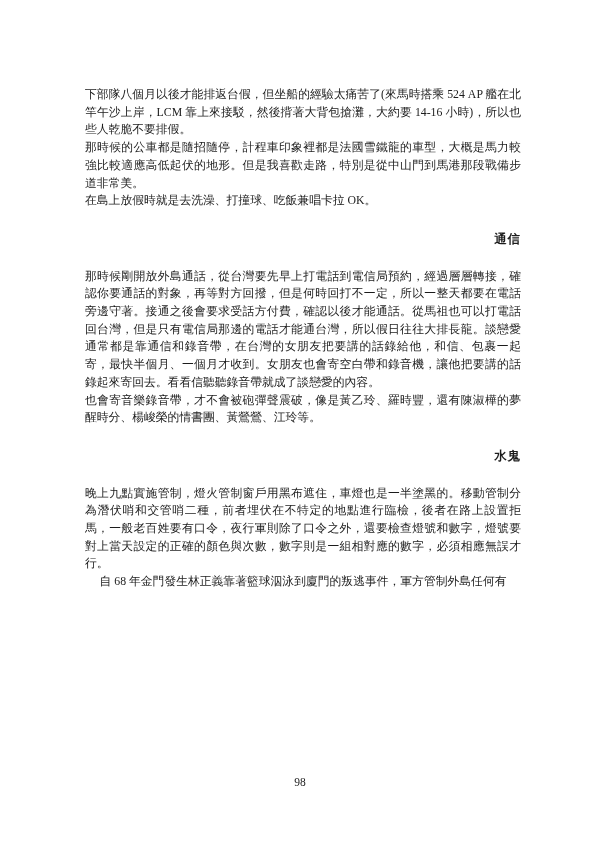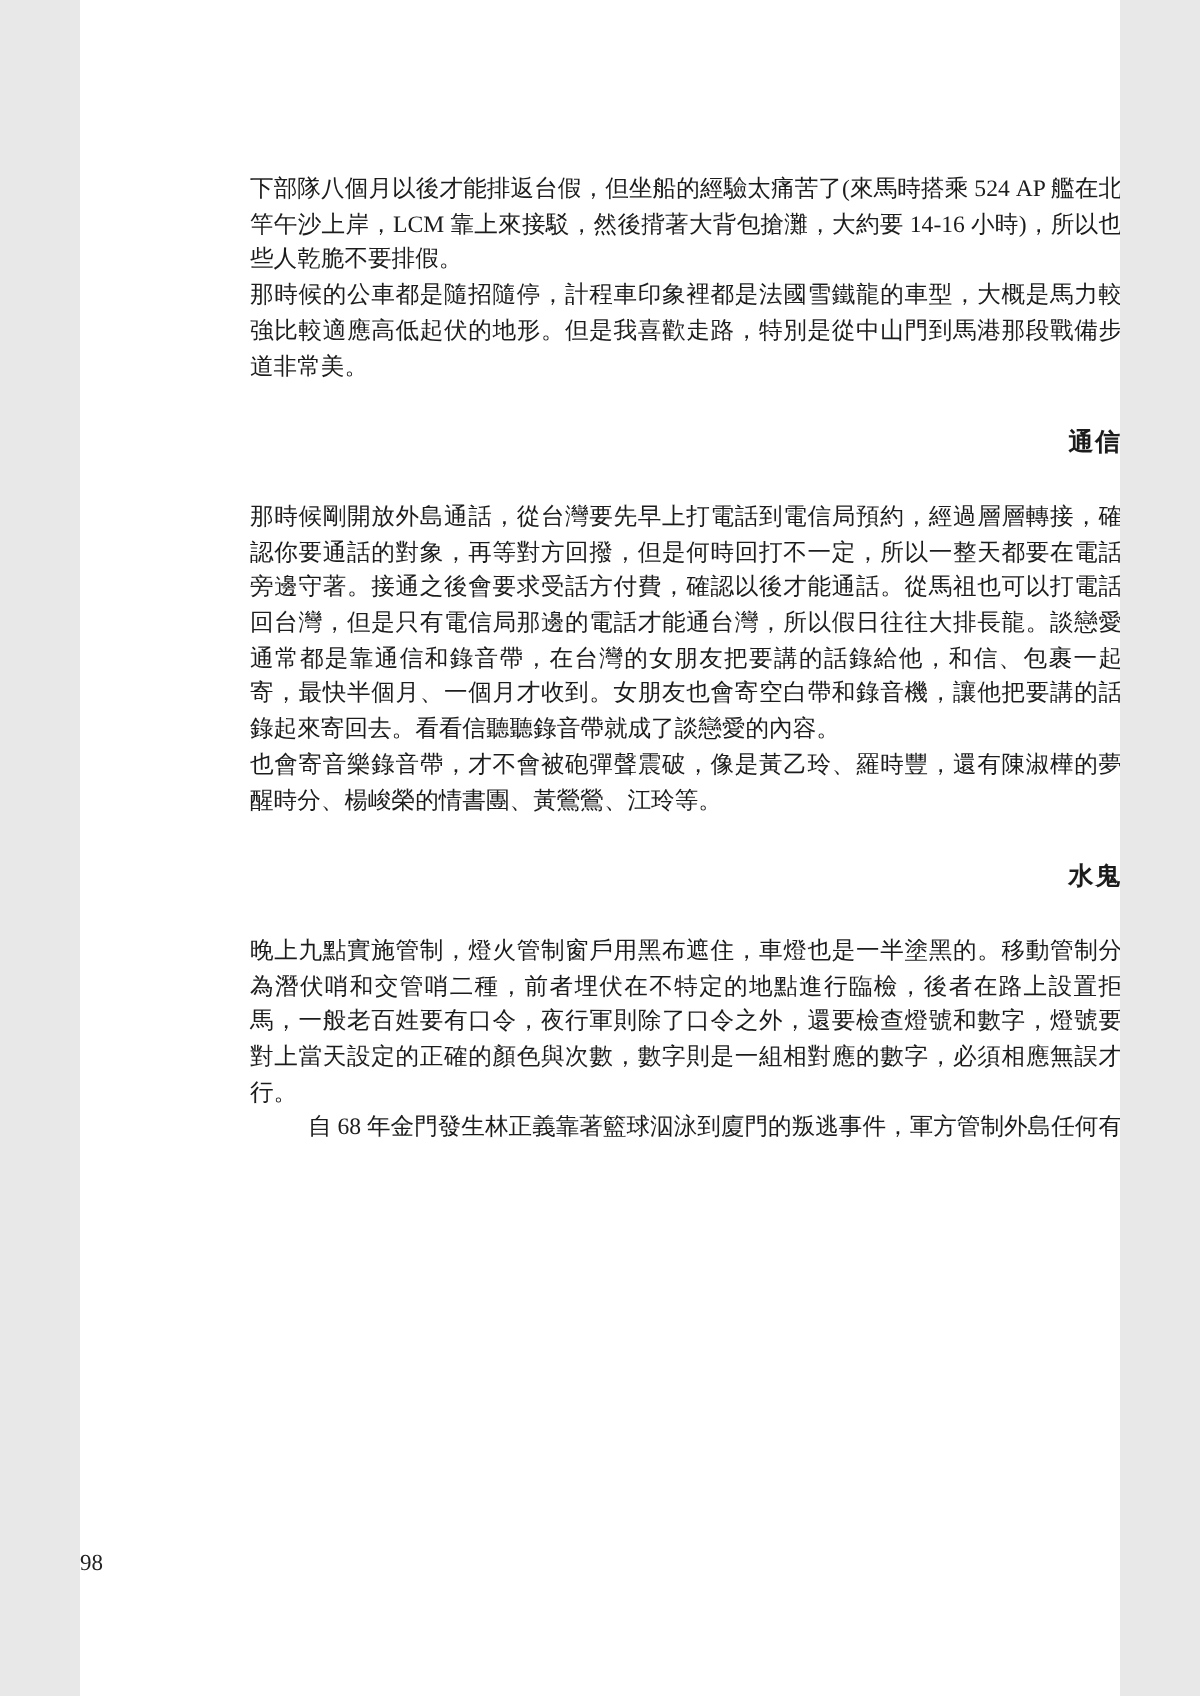--- a/index.html
+++ b/index.html
@@ -1,18 +1,18 @@
 <!DOCTYPE html>
 <html><head>
 <meta charset="utf-8">
 <style>
   html, body { margin: 0; padding: 0; background: #e8e8e8; }
   .page {
     position: relative;
-    width: 520px;
+    width: 600px;
     height: 848px;
     margin: 0 auto;
     background: #ffffff;
     overflow: hidden;
     font-family: "Liberation Serif", "DejaVu Serif", serif;
     color: #1c1c1c;
   }
   .content {
     position: absolute;
     left: 85px;
@@ -21,46 +21,47 @@
     font-size: 11.8px;
     line-height: 17.7px;
     text-align: justify;
     text-justify: inter-character;
     letter-spacing: 0;
   }
   .content p {
     margin: 0;
   }
   .content p.last-line {
-    text-align: right;
+    text-align: center;
   }
   .section-heading {
     font-size: 12.4px;
     font-weight: bold;
     margin: 21px 0 19px 0;
     text-align: right;
     letter-spacing: 1px;
   }
   .page-number {
     position: absolute;
     left: 0;
     right: 0;
     top: 776px;
-    text-align: left;
+    text-align: center;
     font-size: 11.5px;
     color: #222222;
   }
 </style>
 </head>
 <body>
 
 <div class="page">
   <div class="content">
     <p>下部隊八個月以後才能排返台假，但坐船的經驗太痛苦了(來馬時搭乘 524 AP 艦在北竿午沙上岸，LCM 靠上來接駁，然後揹著大背包搶灘，大約要 14-16 小時)，所以也些人乾脆不要排假。</p>
     <p>那時候的公車都是隨招隨停，計程車印象裡都是法國雪鐵龍的車型，大概是馬力較強比較適應高低起伏的地形。但是我喜歡走路，特別是從中山門到馬港那段戰備步道非常美。</p>
+    <p>在島上放假時就是去洗澡、打撞球、吃飯兼唱卡拉 OK。</p>
     <div class="section-heading">通信</div>
     <p>那時候剛開放外島通話，從台灣要先早上打電話到電信局預約，經過層層轉接，確認你要通話的對象，再等對方回撥，但是何時回打不一定，所以一整天都要在電話旁邊守著。接通之後會要求受話方付費，確認以後才能通話。從馬祖也可以打電話回台灣，但是只有電信局那邊的電話才能通台灣，所以假日往往大排長龍。談戀愛通常都是靠通信和錄音帶，在台灣的女朋友把要講的話錄給他，和信、包裹一起寄，最快半個月、一個月才收到。女朋友也會寄空白帶和錄音機，讓他把要講的話錄起來寄回去。看看信聽聽錄音帶就成了談戀愛的內容。</p>
     <p>也會寄音樂錄音帶，才不會被砲彈聲震破，像是黃乙玲、羅時豐，還有陳淑樺的夢醒時分、楊峻榮的情書團、黃鶯鶯、江玲等。</p>
     <div class="section-heading">水鬼</div>
     <p>晚上九點實施管制，燈火管制窗戶用黑布遮住，車燈也是一半塗黑的。移動管制分為潛伏哨和交管哨二種，前者埋伏在不特定的地點進行臨檢，後者在路上設置拒馬，一般老百姓要有口令，夜行軍則除了口令之外，還要檢查燈號和數字，燈號要對上當天設定的正確的顏色與次數，數字則是一組相對應的數字，必須相應無誤才行。</p>
     <p class="last-line">自 68 年金門發生林正義靠著籃球泅泳到廈門的叛逃事件，軍方管制外島任何有</p>
   </div>
   <div class="page-number">98</div>
 </div>
 

